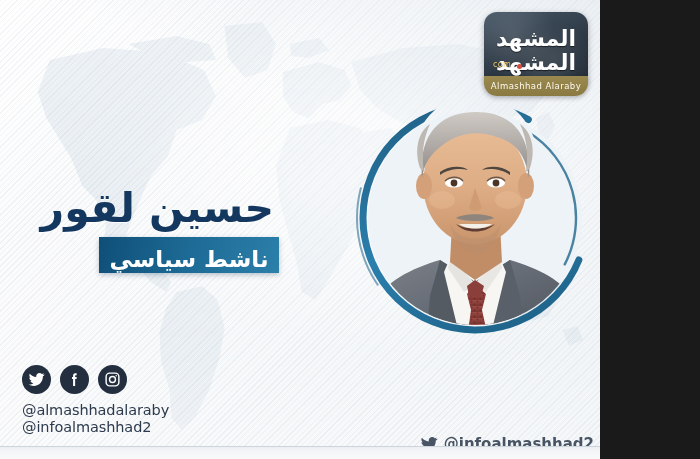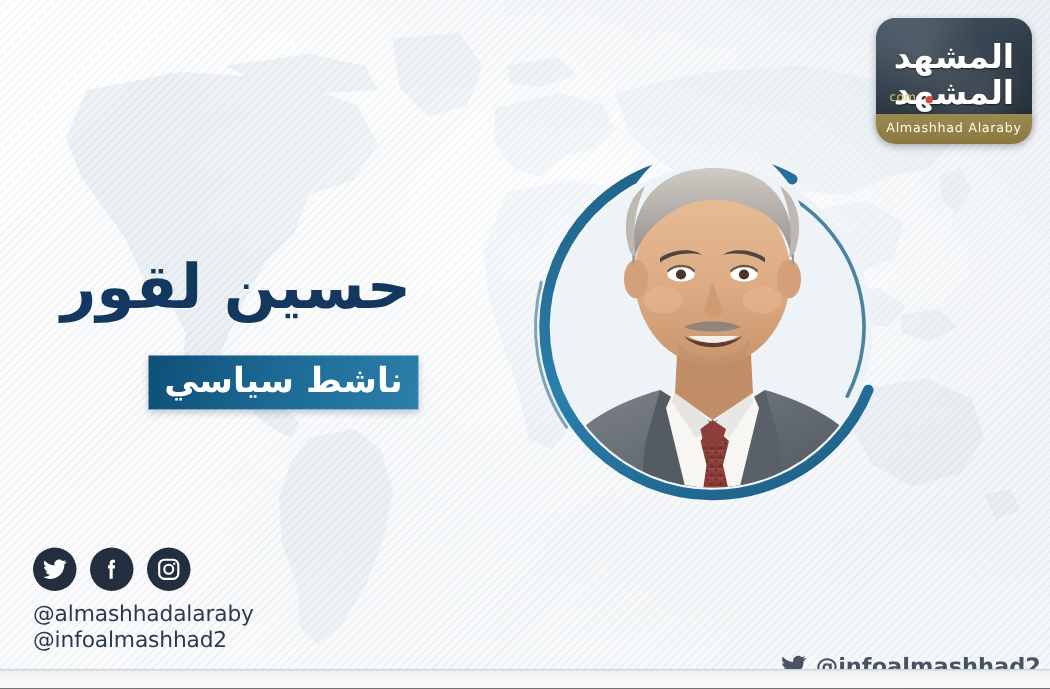--- a/index.html
+++ b/index.html
@@ -1,21 +1,21 @@
 <!DOCTYPE html>
 <html lang="ar"><head>
 <meta charset="utf-8">
 <title>Almashhad Alaraby — Card</title>
 <style>
   html,body{margin:0;padding:0;background:#1a1a1a;}
   *{box-sizing:border-box;}
 
   #card{
     position:relative;
-    width:700px;height:459px;
+    width:600px;height:459px;
     overflow:hidden;
     font-family:"DejaVu Sans","Liberation Sans",sans-serif;
     background:
       linear-gradient(135deg,#ffffff 0%,#f6f8fa 35%,#eaeff3 70%,#e4eaf0 100%);
   }
 
   
   .worldmap{
     position:absolute; inset:0;
     opacity:.30;
@@ -127,37 +127,37 @@
     overflow:hidden;
   }
   .photo-inner{
     position:absolute;inset:0;
     clip-path:circle(107px at 107px 122px);
   }
 
   
   .name{
     position:absolute;
-    left:0;top:169px;width:290px;
+    left:0;top:186px;width:290px;
     text-align:right;
     padding-right:16px;
     direction:rtl;
     font-size:41px;
     font-weight:bold;
     color:#13375e;
     line-height:1.12;
     letter-spacing:0px;
     text-shadow:0 1px 0 rgba(255,255,255,.8);
   }
   .subtitle-bar{
     position:absolute;
     left:99px;top:237px;
     width:180px;height:36px;
     background:linear-gradient(100deg,#0f4f78 0%,#1d6b96 50%,#2b7fa8 100%);
-    display:flex;align-items:center;justify-content:center;
+    display:flex;align-items:flex-end;justify-content:center;
     box-shadow:0 2px 5px rgba(20,55,85,.28);
   }
   .subtitle-bar span{
     direction:rtl;
     color:#ffffff;
     font-size:23px;
     font-weight:bold;
     line-height:1;
     padding-bottom:2px;
   }

